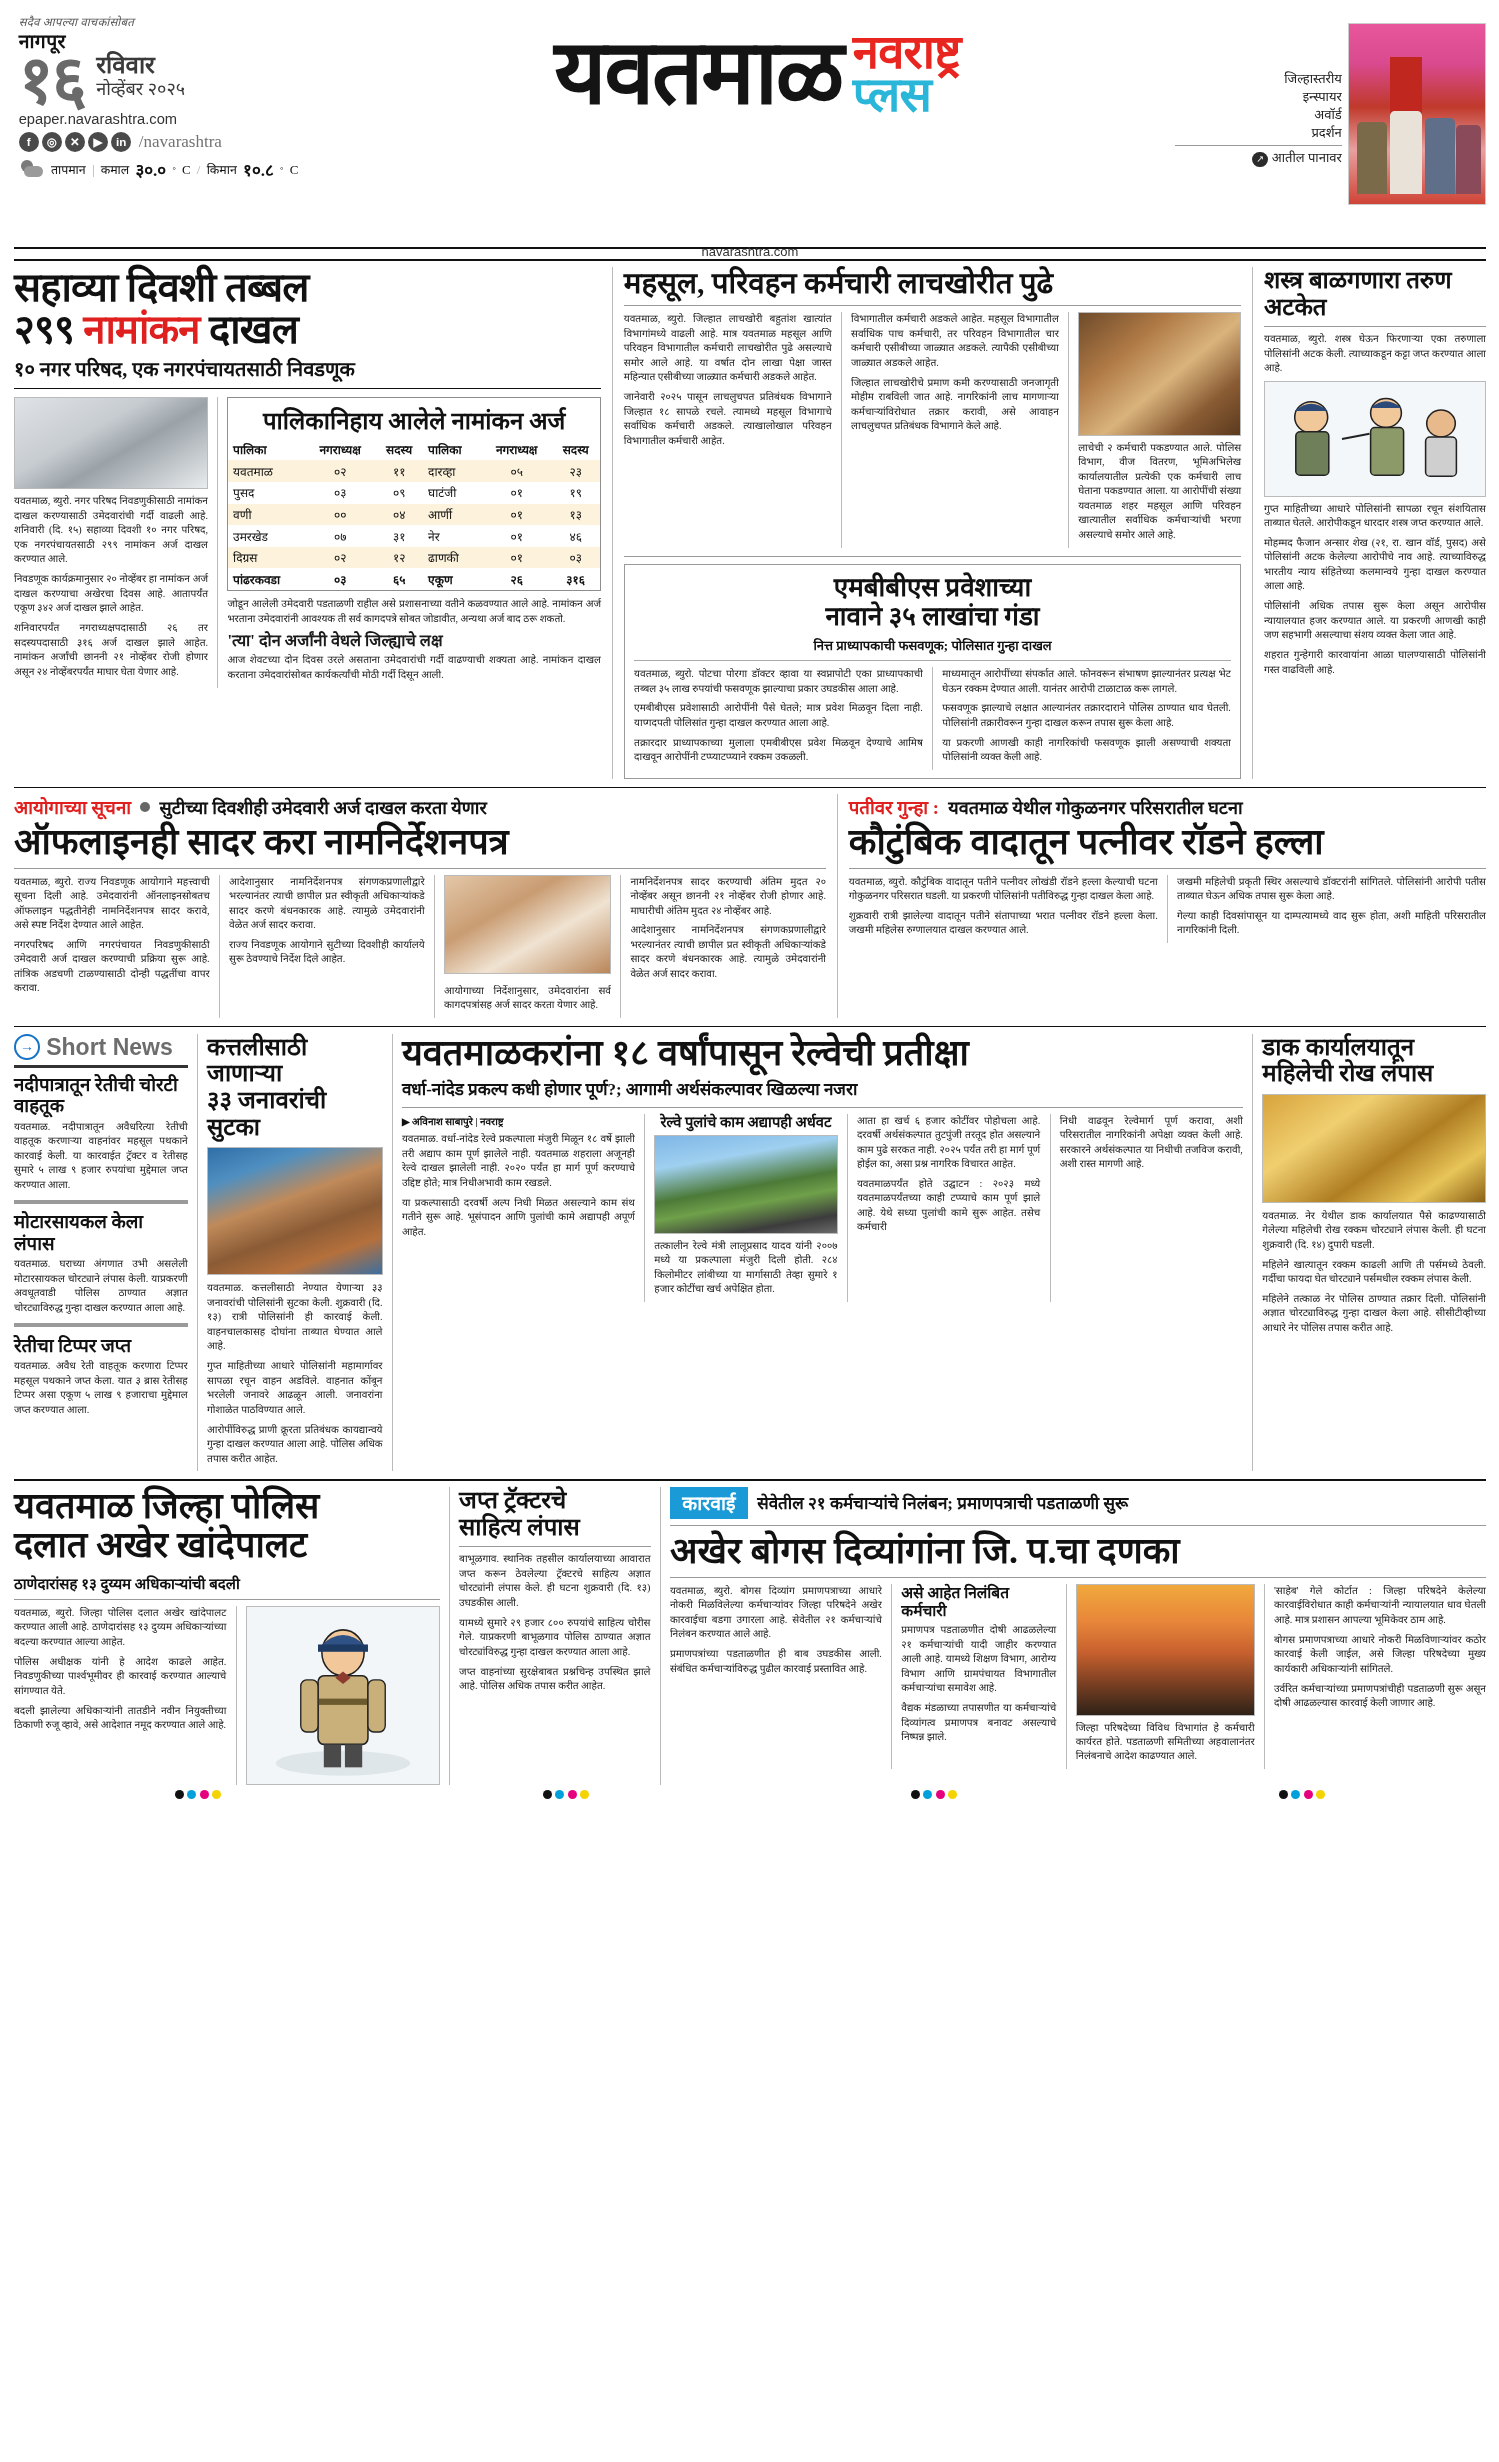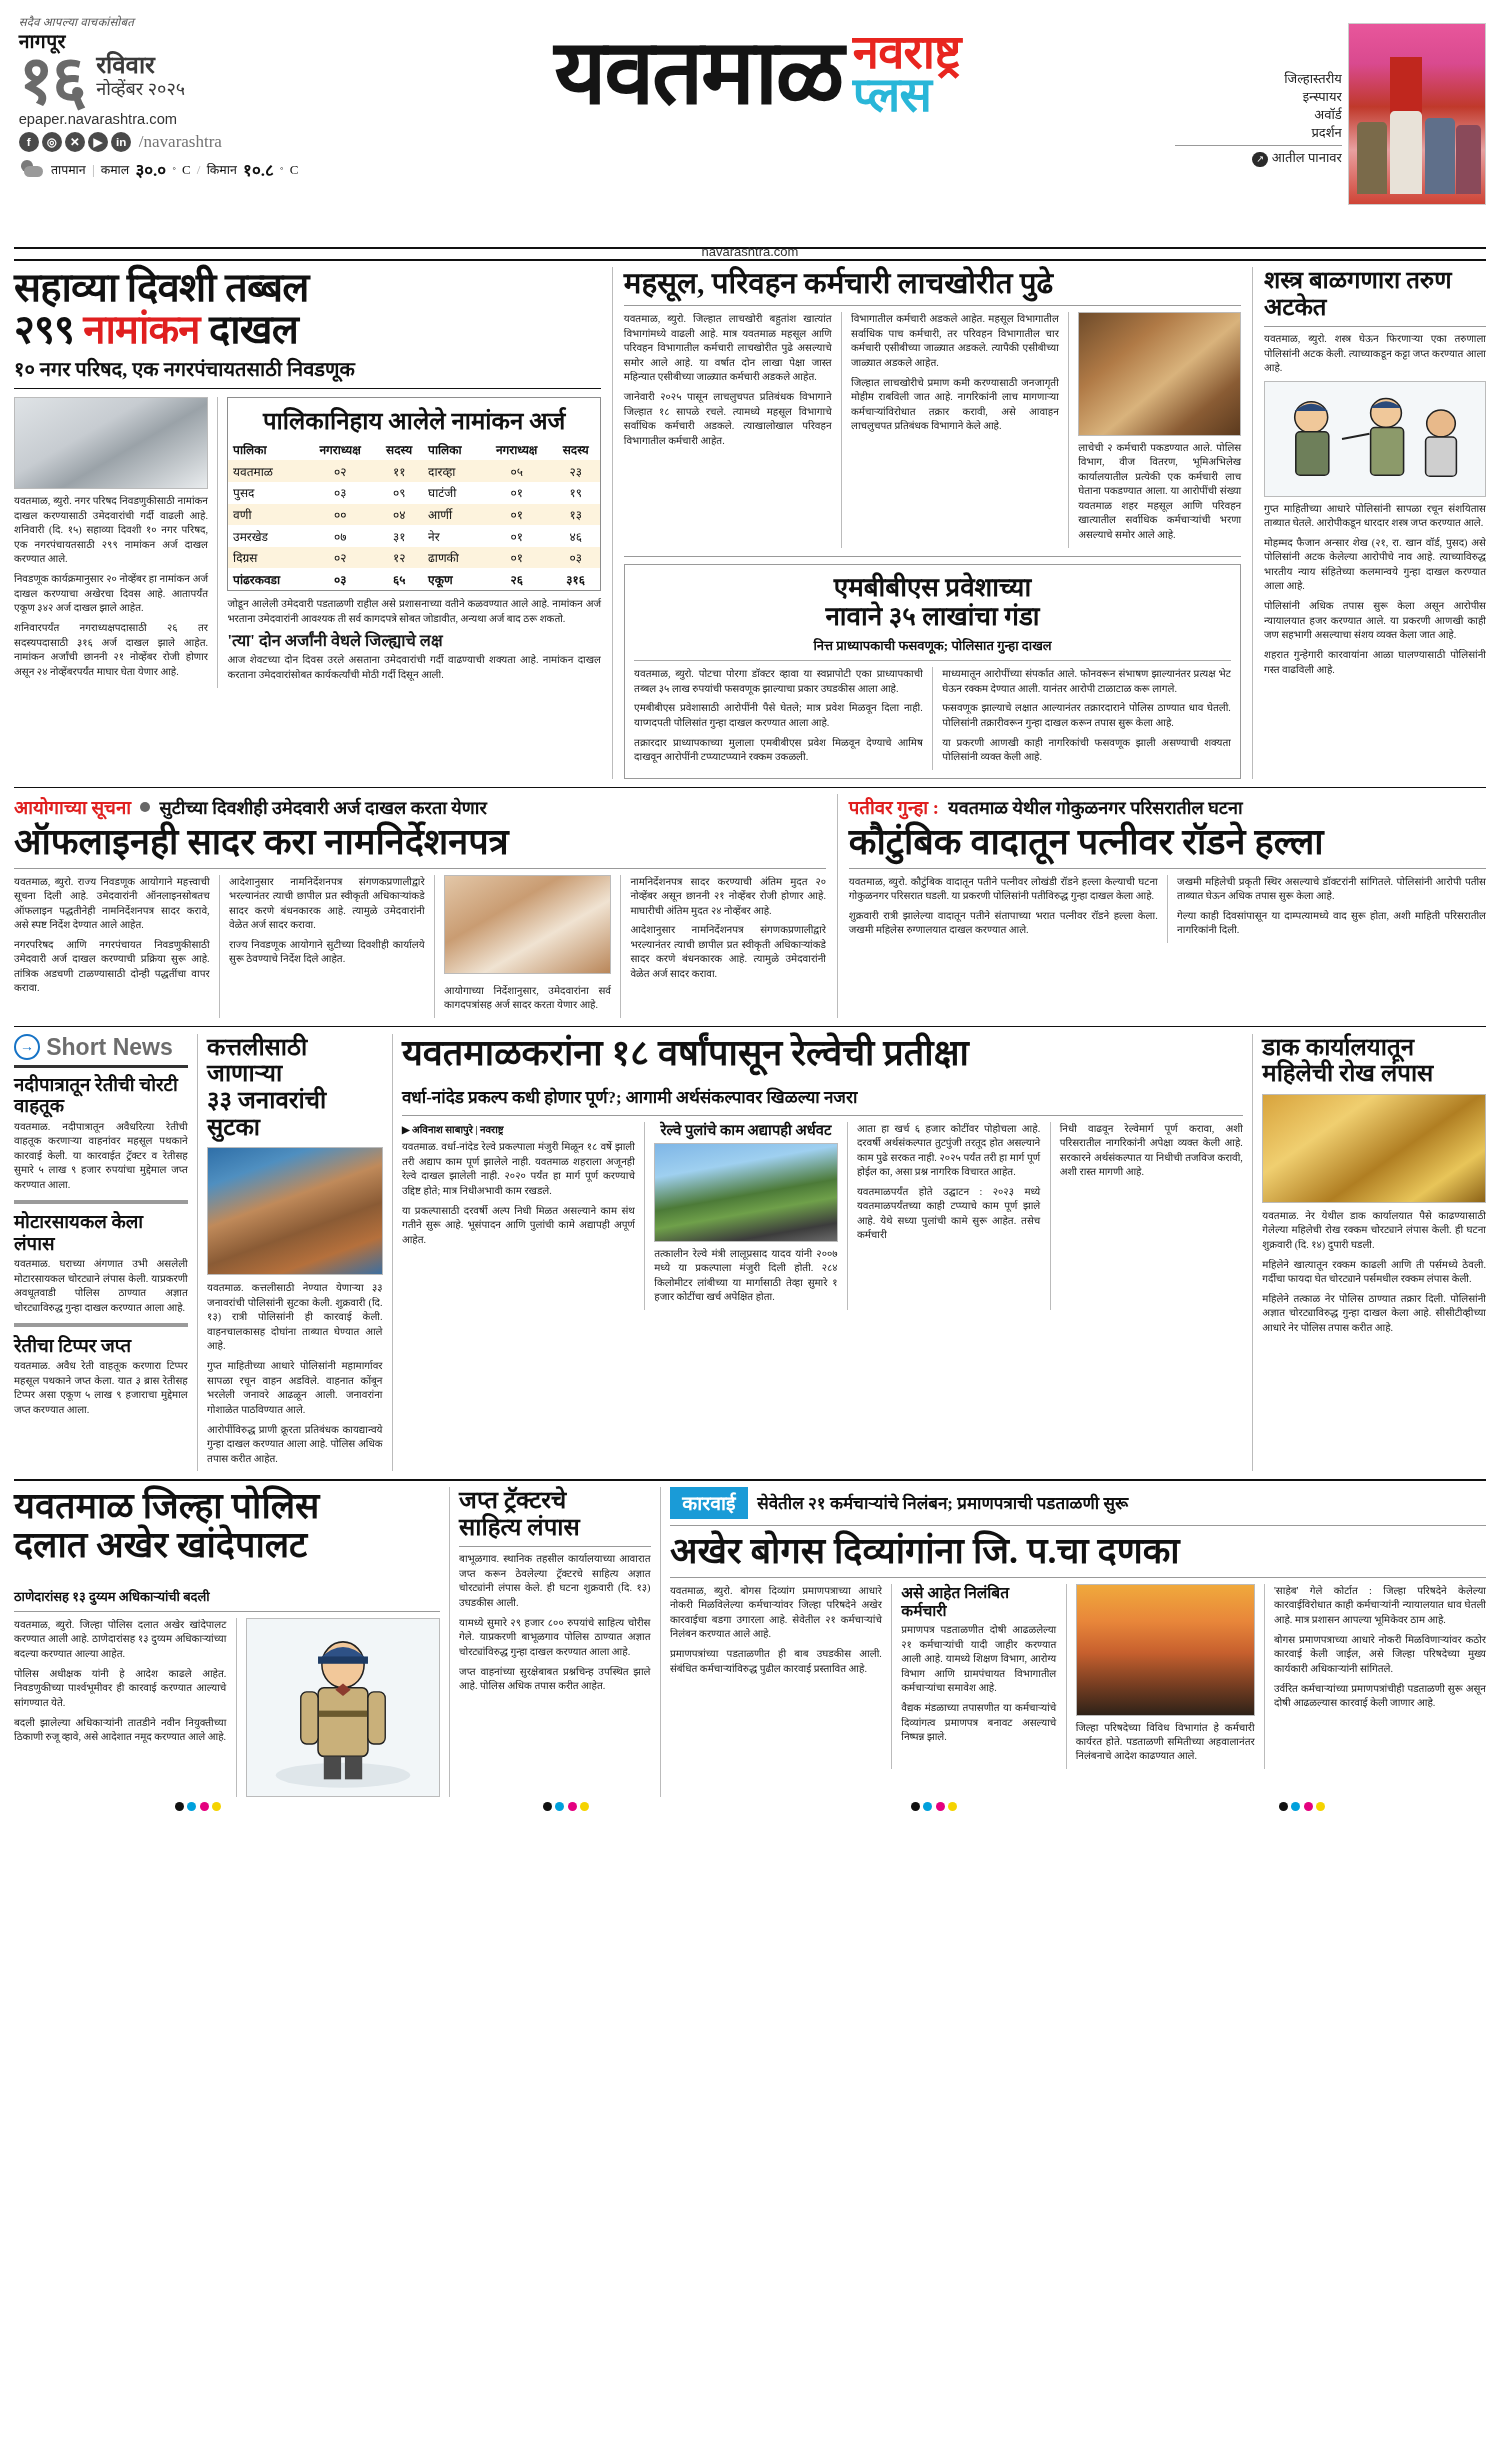--- a/index.html
+++ b/index.html
@@ -476,21 +476,21 @@
         <p>यवतमाळ. कत्तलीसाठी नेण्यात येणाऱ्या ३३ जनावरांची पोलिसांनी सुटका केली. शुक्रवारी (दि. १३) रात्री पोलिसांनी ही कारवाई केली. वाहनचालकासह दोघांना ताब्यात घेण्यात आले आहे.</p>
         <p>गुप्त माहितीच्या आधारे पोलिसांनी महामार्गावर सापळा रचून वाहन अडविले. वाहनात कोंबून भरलेली जनावरे आढळून आली. जनावरांना गोशाळेत पाठविण्यात आले.</p>
         <p>आरोपींविरुद्ध प्राणी क्रूरता प्रतिबंधक कायद्यान्वये गुन्हा दाखल करण्यात आला आहे. पोलिस अधिक तपास करीत आहेत.</p>
       </div>
     </div>
 
     <div class="vr"></div>
 
     <div style="flex:1; padding:0 9.3px;">
       <div class="sec-h">यवतमाळकरांना १८ वर्षांपासून रेल्वेची प्रतीक्षा</div>
-      <div class="dek-line" style="margin-top:13px;">वर्धा-नांदेड प्रकल्प कधी होणार पूर्ण?; आगामी अर्थसंकल्पावर खिळल्या नजरा</div>
+      <div class="dek-line" style="margin-top:5px;">वर्धा-नांदेड प्रकल्प कधी होणार पूर्ण?; आगामी अर्थसंकल्पावर खिळल्या नजरा</div>
       <div class="hr-thin" style="margin:6.2px 0;"></div>
       <div class="row" style="gap:9.3px;">
         <div style="width:233px;">
           <div class="byline">▶ <span>अविनाश साबापुरे | नवराष्ट्र</span></div>
           <div class="body-txt" style="margin-top:4.7px;">
             <p>यवतमाळ. वर्धा-नांदेड रेल्वे प्रकल्पाला मंजुरी मिळून १८ वर्षे झाली तरी अद्याप काम पूर्ण झालेले नाही. यवतमाळ शहराला अजूनही रेल्वे दाखल झालेली नाही. २०२० पर्यंत हा मार्ग पूर्ण करण्याचे उद्दिष्ट होते; मात्र निधीअभावी काम रखडले.</p>
             <p>या प्रकल्पासाठी दरवर्षी अल्प निधी मिळत असल्याने काम संथ गतीने सुरू आहे. भूसंपादन आणि पुलांची कामे अद्यापही अपूर्ण आहेत.</p>
           </div>
         </div>
         <div class="vr"></div>
@@ -526,21 +526,21 @@
     </div>
   </div>
 
   <div class="hr" style="margin:7.8px 0 6.2px;"></div>
 
   <div class="row">
 
     <div style="width:435px; padding-right:9.3px;">
       <div class="sec-h">यवतमाळ जिल्हा पोलिस</div>
       <div class="sec-h">दलात अखेर खांदेपालट</div>
-      <div class="dek-line" style="margin-top:22px;font-size:13px;">ठाणेदारांसह १३ दुय्यम अधिकाऱ्यांची बदली</div>
+      <div class="dek-line" style="margin-top:8px;font-size:15px;">ठाणेदारांसह १३ दुय्यम अधिकाऱ्यांची बदली</div>
       <div class="hr-thin" style="margin:6.2px 0;"></div>
       <div class="row" style="gap:9.3px;">
         <div style="flex:1" class="body-txt">
           <p>यवतमाळ, ब्युरो. जिल्हा पोलिस दलात अखेर खांदेपालट करण्यात आली आहे. ठाणेदारांसह १३ दुय्यम अधिकाऱ्यांच्या बदल्या करण्यात आल्या आहेत.</p>
           <p>पोलिस अधीक्षक यांनी हे आदेश काढले आहेत. निवडणुकीच्या पार्श्वभूमीवर ही कारवाई करण्यात आल्याचे सांगण्यात येते.</p>
           <p>बदली झालेल्या अधिकाऱ्यांनी तातडीने नवीन नियुक्तीच्या ठिकाणी रुजू व्हावे, असे आदेशात नमूद करण्यात आले आहे.</p>
         </div>
         <div class="vr"></div>
         <div style="width:194px;">
           <div class="ph ph-cartoon" style="height:179px;">

